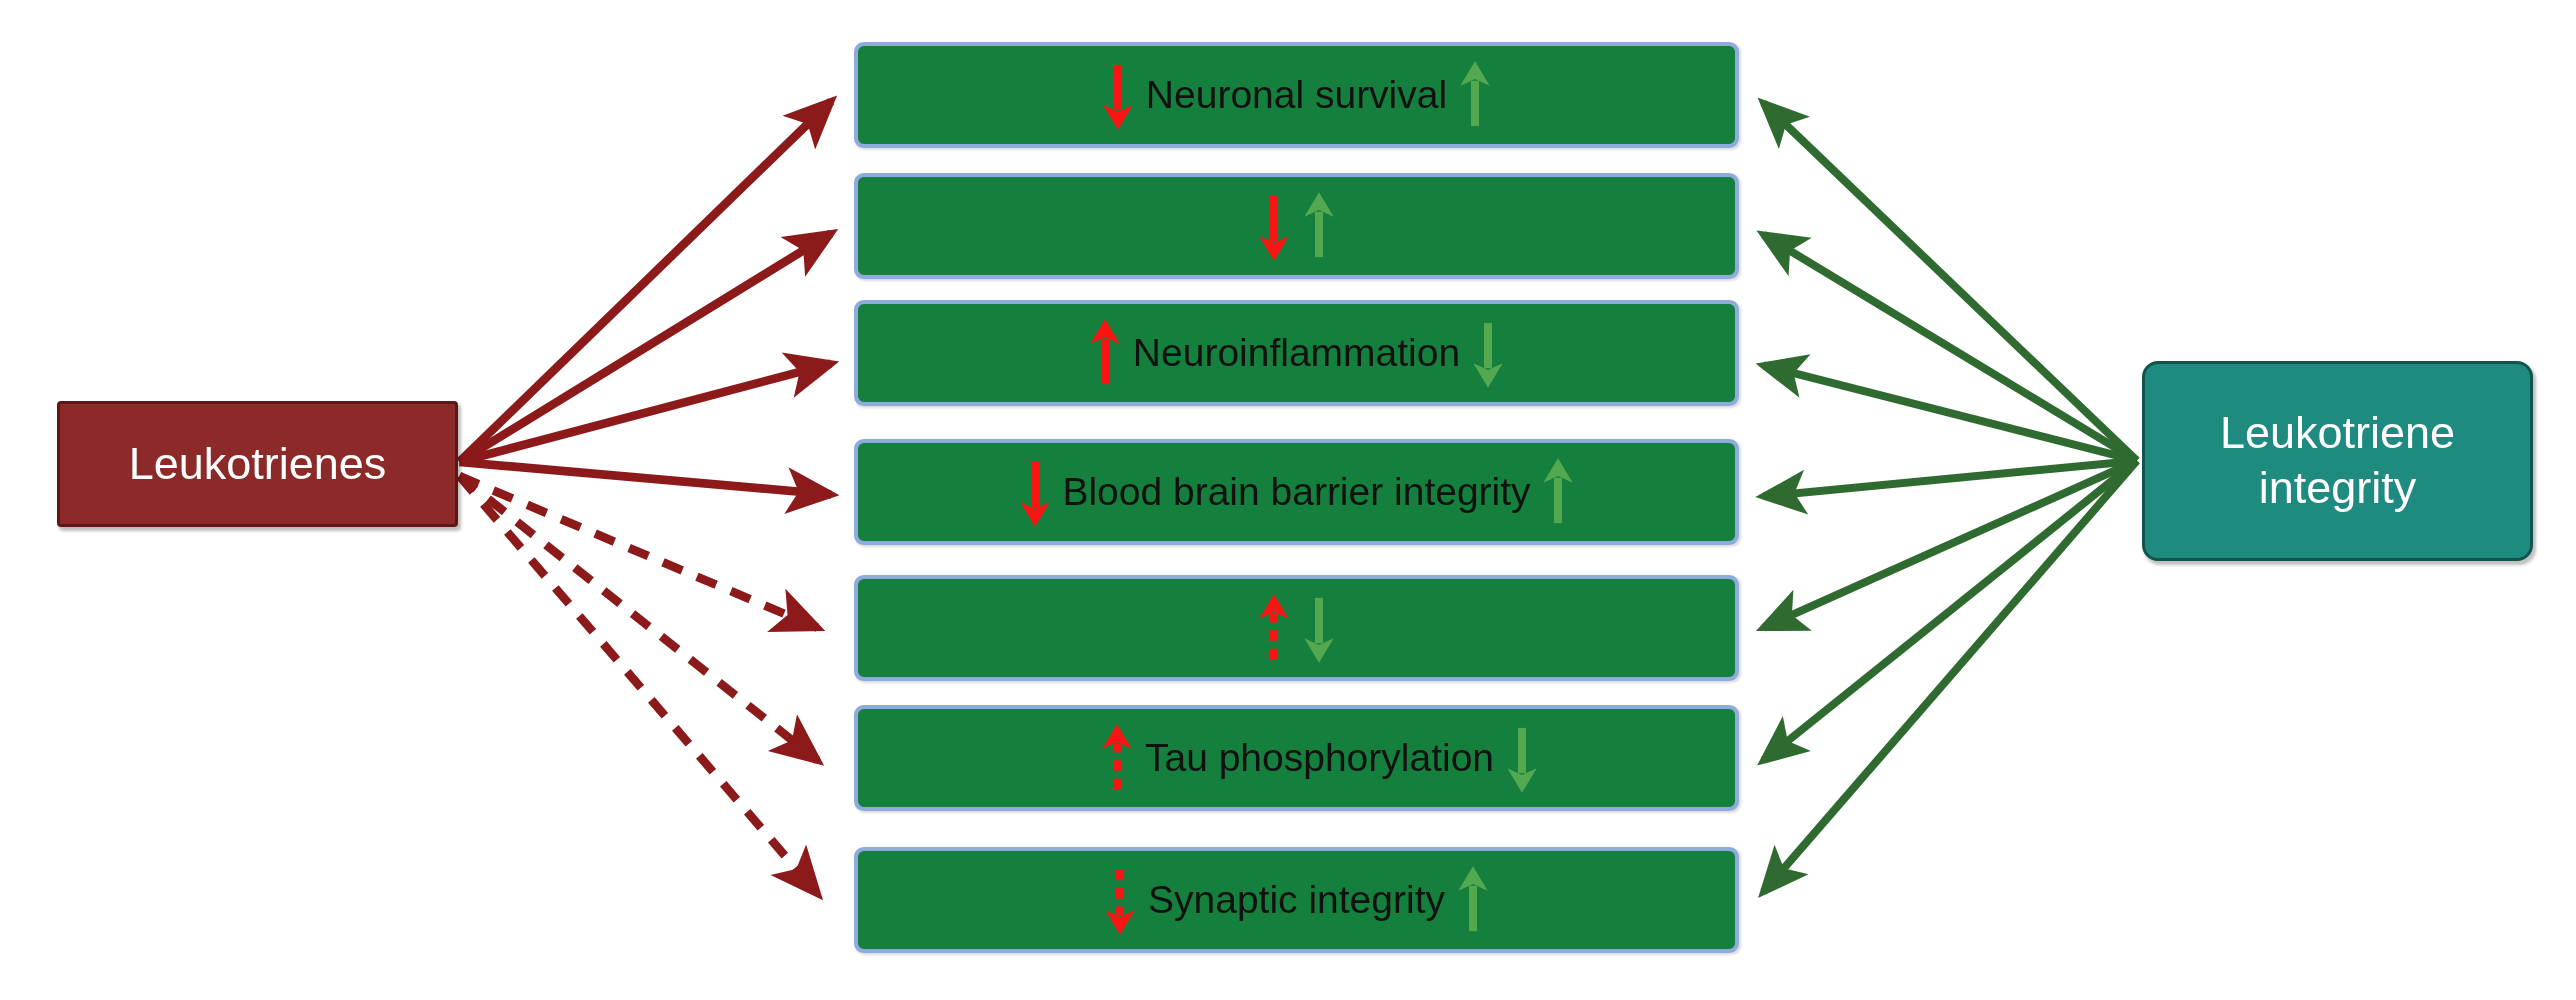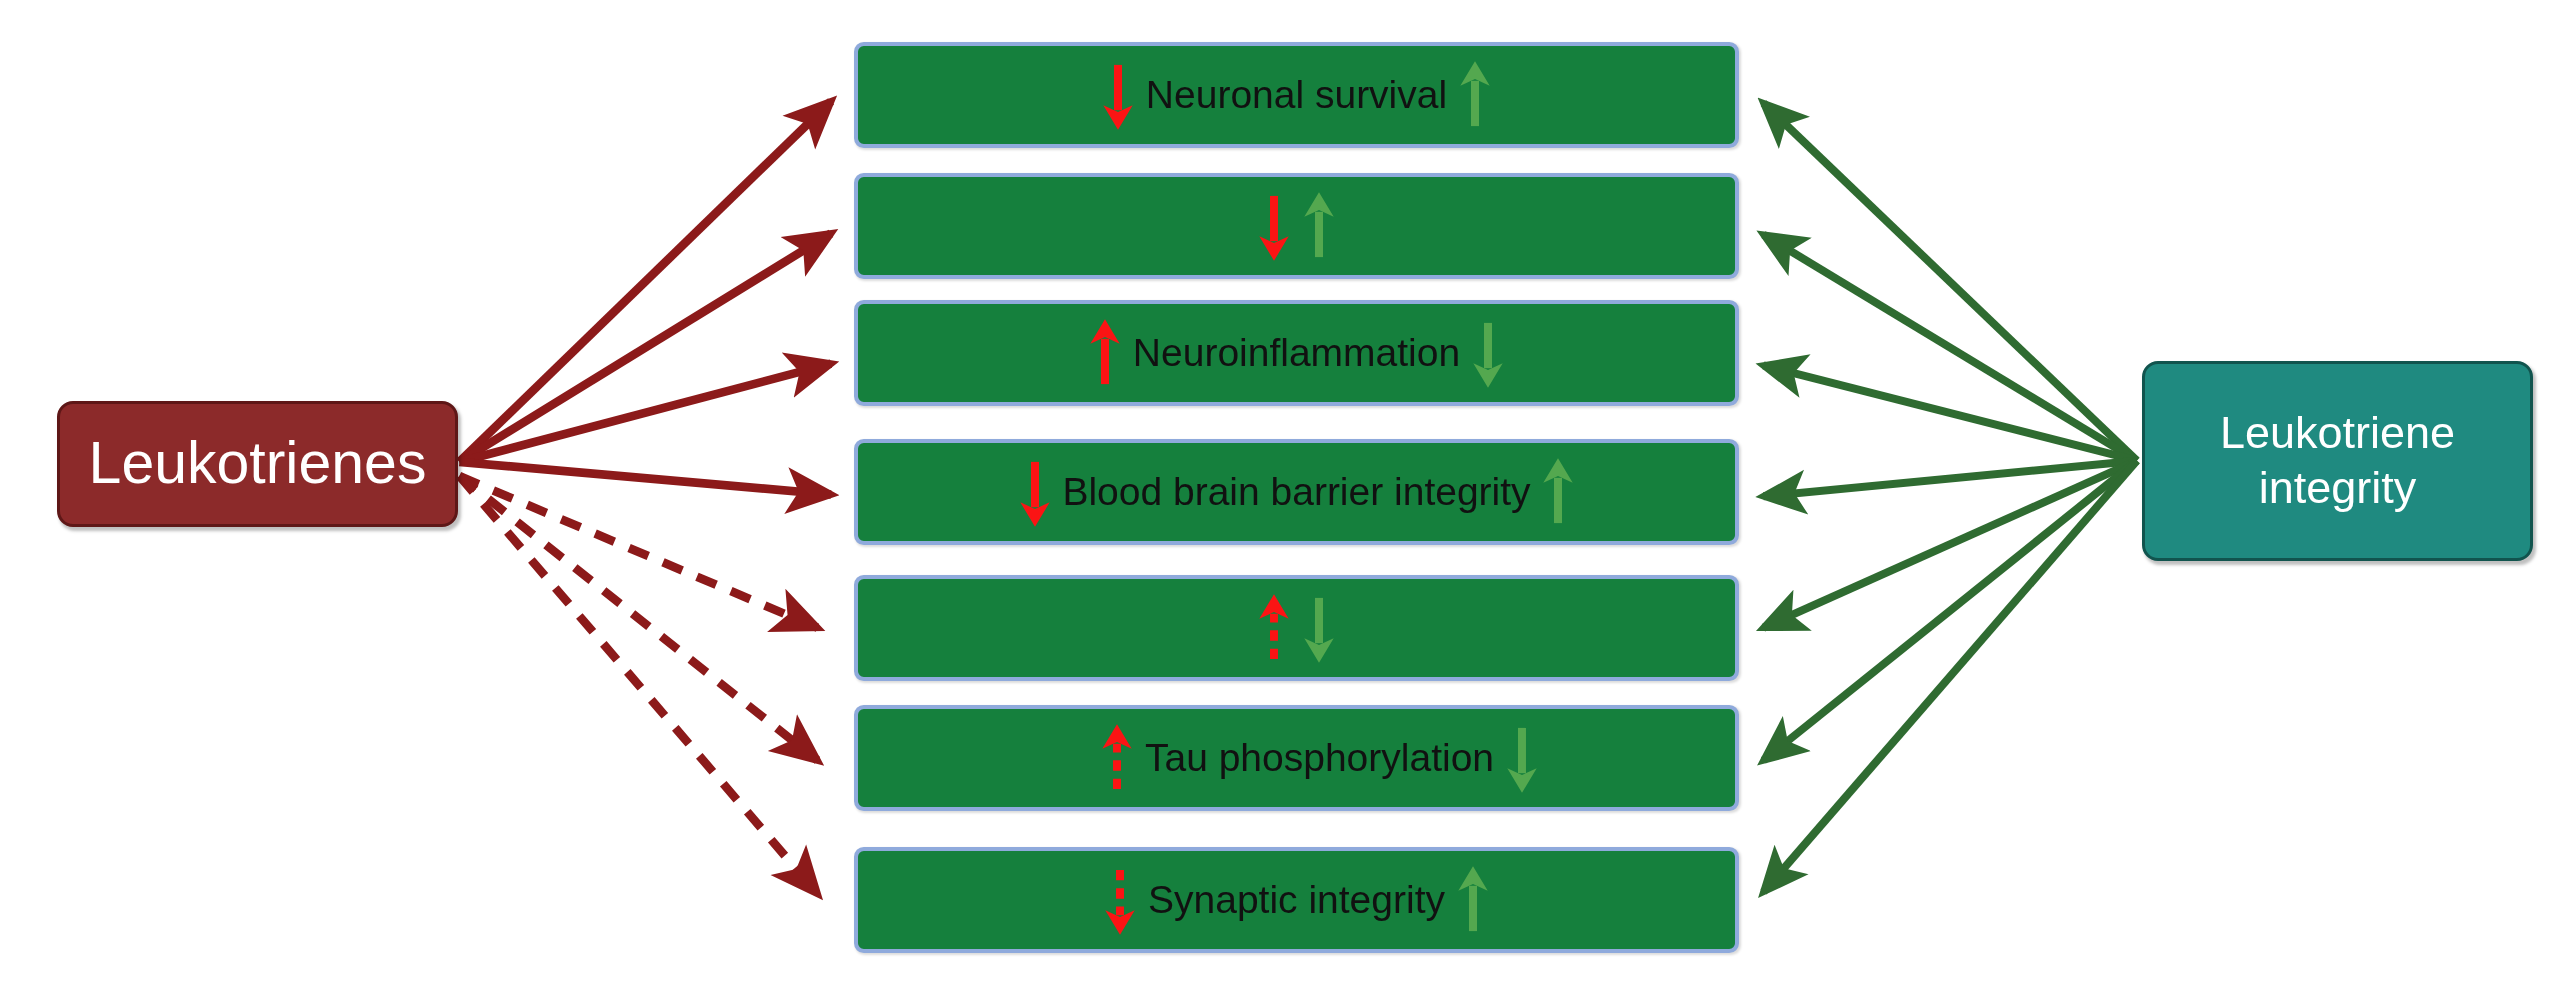--- a/index.html
+++ b/index.html
@@ -21,23 +21,23 @@
     text-align:center;
     border-radius:11px;
   }
 
   
   #leukotrienes{
     left:57px;top:401px;width:401px;height:126px;
     background:#8c2a2a;
     border:3.1px solid #5e1717;
     color:#ffffff;
-    font-size:59px;
+    font-size:45px;
     line-height:1.05;
-    border-radius:16px;
+    border-radius:4px;
     box-shadow:2.5px 3.1px 3.1px rgba(0,0,0,0.25);
   }
 
   
   #inhibitors{
     left:2142px;top:361px;width:391px;height:200px;
     background:#1f8a80;
     border:3.7px solid #11544e;
     color:#ffffff;
     font-size:45px;

